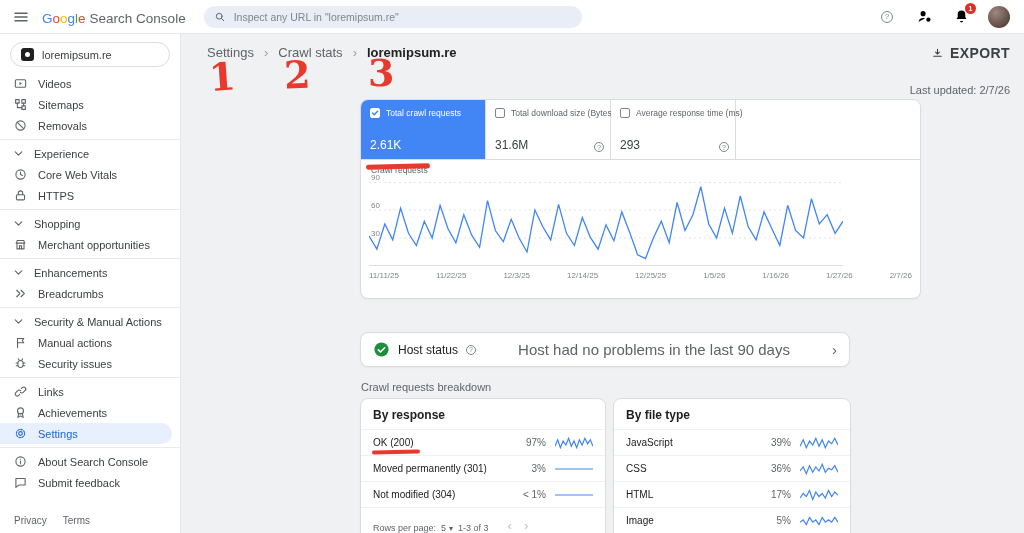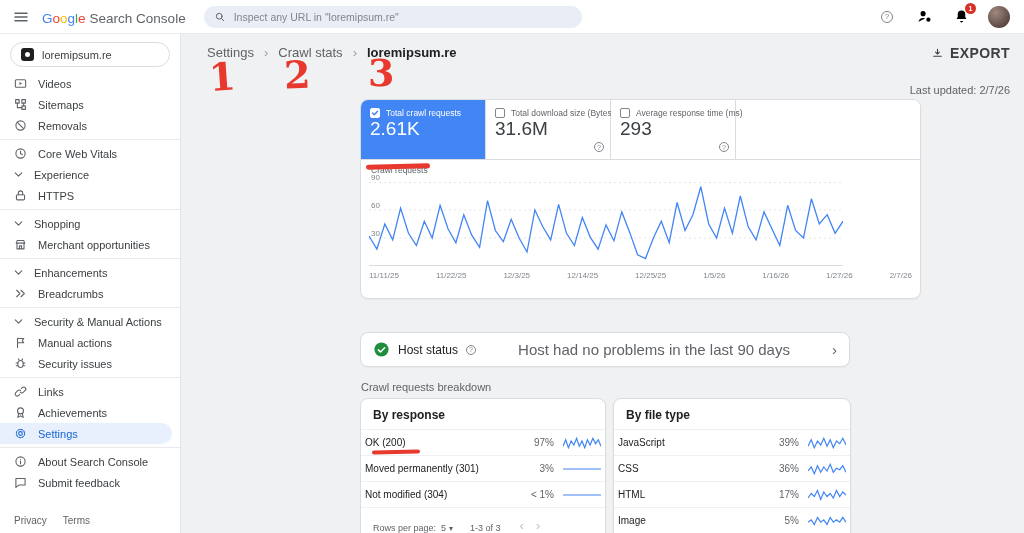--- a/index.html
+++ b/index.html
@@ -51,21 +51,21 @@
   .export-btn svg{width:13px;height:13px;stroke:#3c4043;fill:none;stroke-width:2;stroke-linecap:round;stroke-linejoin:round}
   .last-updated{position:absolute;right:14px;top:50px;font-size:11px;color:#5f6368}
 
   .card{background:#fff;border:1px solid #dadce0;border-radius:8px;box-shadow:0 1px 2px rgba(0,0,0,.04)}
 
   
   .chart-card{position:absolute;left:179px;top:65px;width:561px;height:200px;overflow:hidden}
   .tabs{display:flex;height:60px;border-bottom:1px solid #dadce0}
   .tab{width:125px;border-right:1px solid #dadce0;padding:8px 9px 0;position:relative;cursor:pointer;background:#fff}
   .tab .trow{display:flex;align-items:center;gap:6px;font-size:8.5px;color:#5f6368;white-space:nowrap}
-  .tab .tval{font-size:19px;margin-top:0;color:#3c4043}
+  .tab .tval{font-size:12px;margin-top:20px;color:#3c4043}
   .tab.selected{background:#4285f4}
   .tab.selected .trow,.tab.selected .tval{color:#fff}
   .tab-help{position:absolute;right:6px;bottom:7px}
   .cb{width:10px;height:10px;border:1.4px solid #80868b;border-radius:2px;background:#fff;flex:none}
   .cb.checked{border-color:#fff;display:flex;align-items:center;justify-content:center}
   .cb.checked svg{width:8px;height:8px;stroke:#4285f4;fill:none;stroke-width:2;stroke-linecap:round;stroke-linejoin:round}
   .tabs-filler{flex:1;background:#fff}
   .chart-area{position:relative;height:139px}
   .chart-title{position:absolute;left:10px;top:5px;font-size:8.5px;color:#5f6368}
   .ylab{position:absolute;left:10px;font-size:8px;color:#80868b}
@@ -82,29 +82,29 @@
   .host-title{font-size:12px;color:#202124}
   .host-msg{flex:1;text-align:center;font-size:15px;color:#5f6368}
   .host-chev{color:#5f6368;font-size:15px;cursor:pointer}
 
   
   .breakdown-label{position:absolute;left:180px;top:347px;font-size:11px;color:#5f6368}
   .bd-card{position:absolute;overflow:hidden}
   .bd-response{left:179px;top:364px;width:246px;height:152px}
   .bd-filetype{left:432px;top:364px;width:238px;height:152px}
   .bd-title{padding:9px 12px 7px;font-size:12px;font-weight:bold;color:#202124}
-  .bd-row{display:flex;align-items:center;height:26px;padding:0 4px;border-top:1px solid #eef0f2;font-size:10px}
+  .bd-row{display:flex;align-items:center;height:26px;padding:0 12px;border-top:1px solid #eef0f2;font-size:10px}
   .bd-label{flex:1;color:#202124;white-space:nowrap}
   .bd-val{width:30px;text-align:right;color:#5f6368;margin-right:9px;white-space:nowrap}
   .spark{width:38px;height:12px}
   .spark polyline{fill:none;stroke:#4285f4;stroke-width:1.2}
   .bd-pager{display:flex;align-items:flex-end;height:26px;padding:0 10px 0 12px;border-top:1px solid #eef0f2;font-size:9px;color:#5f6368;gap:5px}
   .pager-select{display:flex;align-items:center;gap:3px;cursor:pointer}
   .pager-caret{font-size:8px;color:#5f6368}
-  .pager-range{margin-left:12px}
+  .pager-range{}
   .pager-nav{margin-left:14px;display:flex;gap:12px;color:#bdc1c6;font-size:13px}
   .pager-nav span{cursor:pointer}
 
   
   .anno{position:absolute;inset:0;pointer-events:none;z-index:50}
   .digit{position:absolute;font-family:"DejaVu Serif",serif;font-weight:bold;font-size:38px;color:#e8392e}
   .d1{left:209px;top:54px;transform:rotate(-4deg)}
   .d2{left:284px;top:52px;transform:rotate(-2deg)}
   .d3{left:368px;top:50px}
   .redline{position:absolute;background:#e8392e;border-radius:3px}
@@ -181,32 +181,32 @@
   <div class="nav-item">
     <svg class="icn" viewBox="0 0 24 24">
         <circle cx="12" cy="12" r="8.5"></circle>
         <path d="M6.3 6.3l11.4 11.4"></path>
       </svg>
     <span class="lbl">Removals</span>
   </div>
 
   <div class="sb-divider"></div>
 
+  <div class="nav-item section">
+    <svg class="icn" viewBox="0 0 24 24">
+        <path d="M6 9l6 6 6-6"></path>
+      </svg>
+    <span class="lbl">Experience</span>
+  </div>
   <div class="nav-item">
     <svg class="icn" viewBox="0 0 24 24">
         <circle cx="12" cy="12" r="8.5"></circle>
         <path d="M12 7.5V12l3.5 2"></path>
       </svg>
     <span class="lbl">Core Web Vitals</span>
-  </div>
-  <div class="nav-item section">
-    <svg class="icn" viewBox="0 0 24 24">
-        <path d="M6 9l6 6 6-6"></path>
-      </svg>
-    <span class="lbl">Experience</span>
   </div>
   <div class="nav-item">
     <svg class="icn" viewBox="0 0 24 24">
         <rect x="4.5" y="10.5" width="15" height="9.5" rx="2"></rect>
         <path d="M8 10.5V7.5a4 4 0 0 1 8 0v3"></path>
       </svg>
     <span class="lbl">HTTPS</span>
   </div>
 
   <div class="sb-divider"></div>

